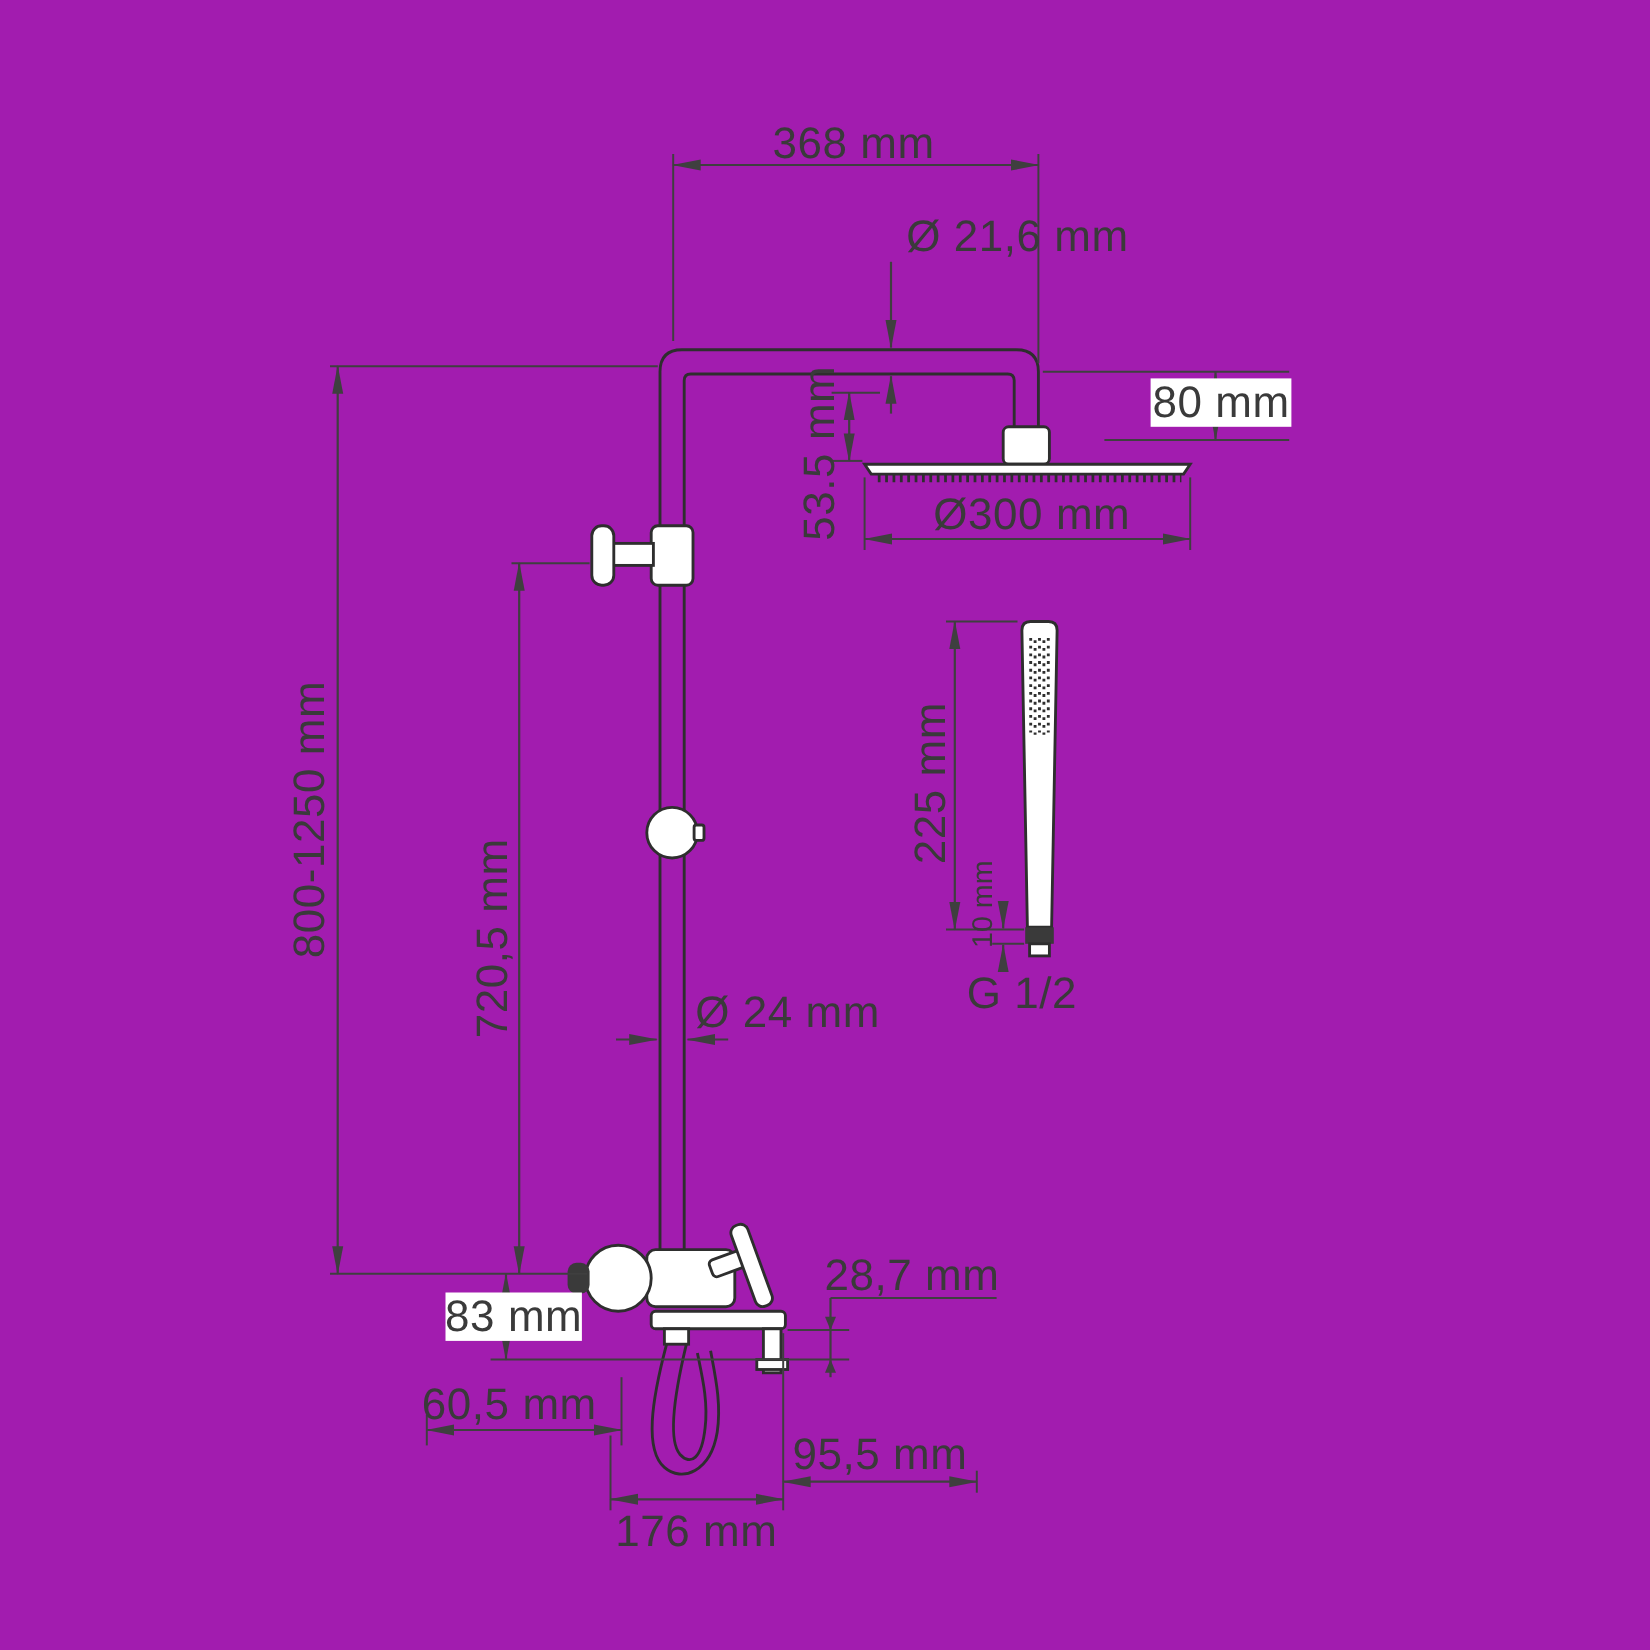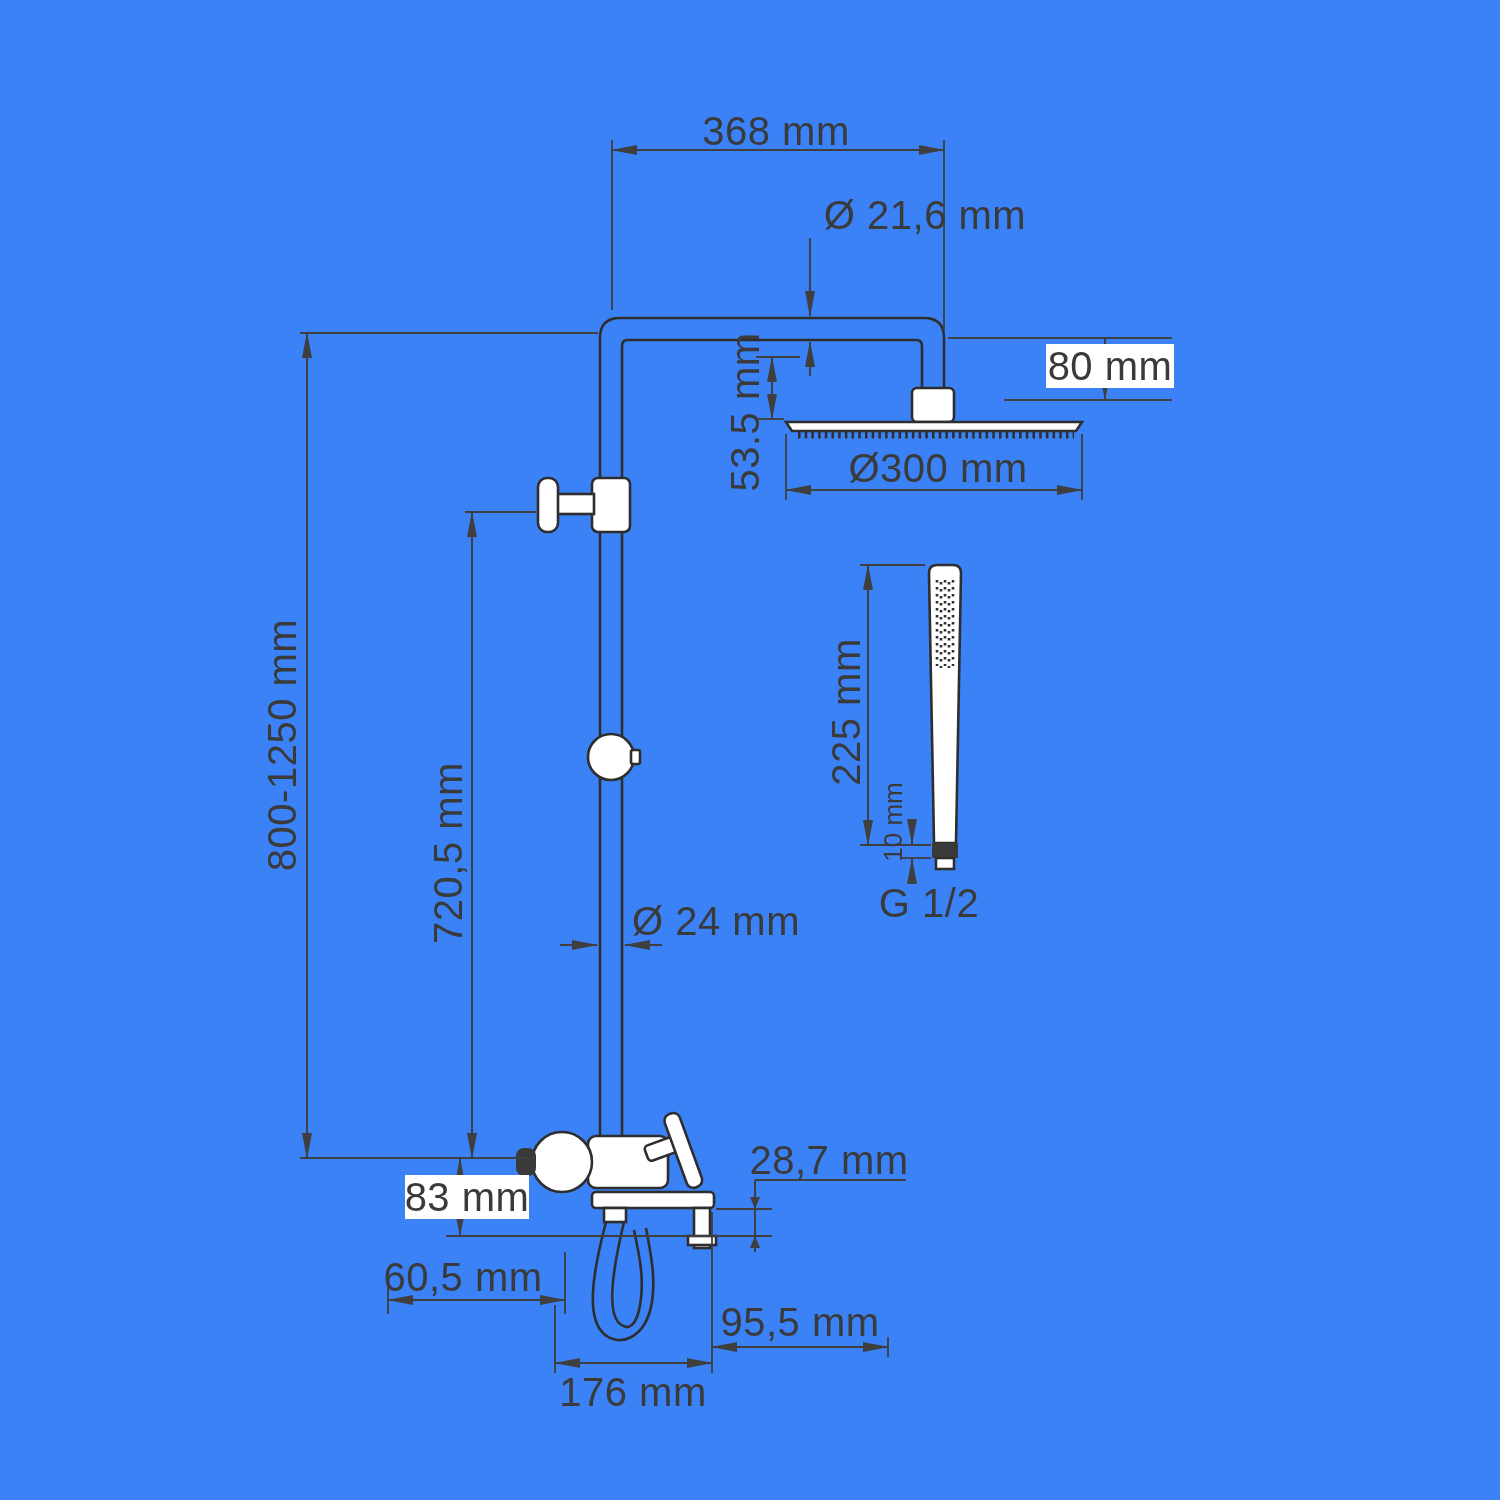--- a/index.html
+++ b/index.html
@@ -1,16 +1,16 @@
 <!DOCTYPE html>
 <html><head>
 <meta charset="utf-8">
 <style>
   html,body{margin:0;padding:0;background:#fff;}
-  .canvas{position:relative;width:1500px;height:1500px;background:#3b82f6;overflow:hidden;}
+  .canvas{position:relative;width:1500px;height:1500px;background:#a21caf;overflow:hidden;}
   svg{display:block;}
   .dim-text{font-family:"Liberation Sans",sans-serif;font-size:40px;fill:#3a3a3a;letter-spacing:.5px;}
   .dim-text-small{font-family:"Liberation Sans",sans-serif;font-size:26px;fill:#3a3a3a;}
   .dim-line{stroke:#3f3f3f;stroke-width:2;fill:none;}
   .ext-line{stroke:#3f3f3f;stroke-width:1.8;fill:none;}
   .obj{stroke:#2e2e2e;stroke-width:2.6;fill:none;}
   .obj-fill{stroke:#2e2e2e;stroke-width:2.6;fill:#ffffff;}
   .obj-dark{fill:#3a3a3a;stroke:none;}
   .arrow-poly{fill:#3f3f3f;}
 </style>

